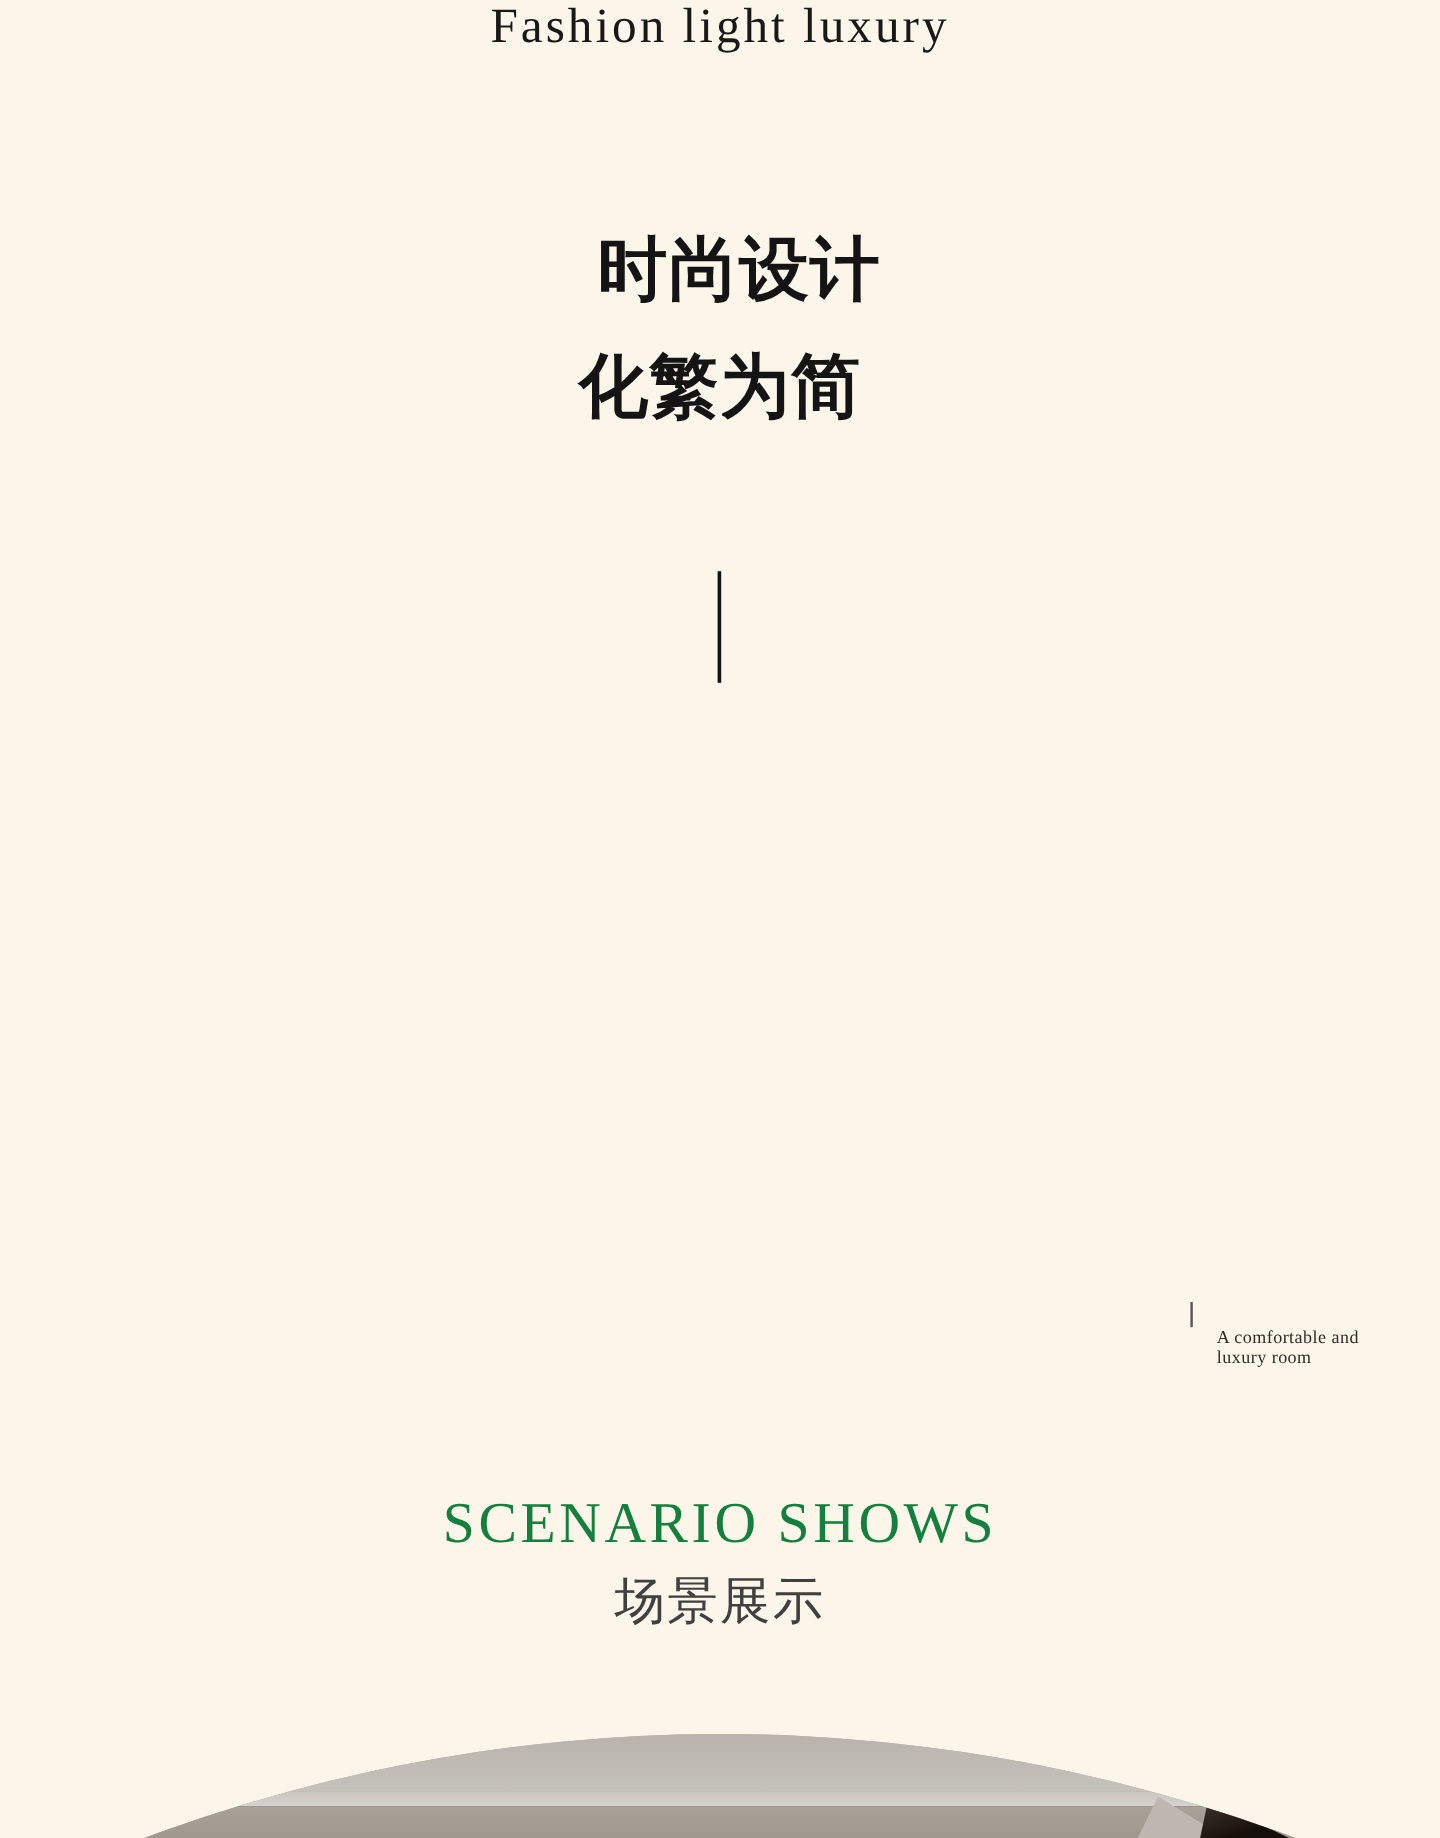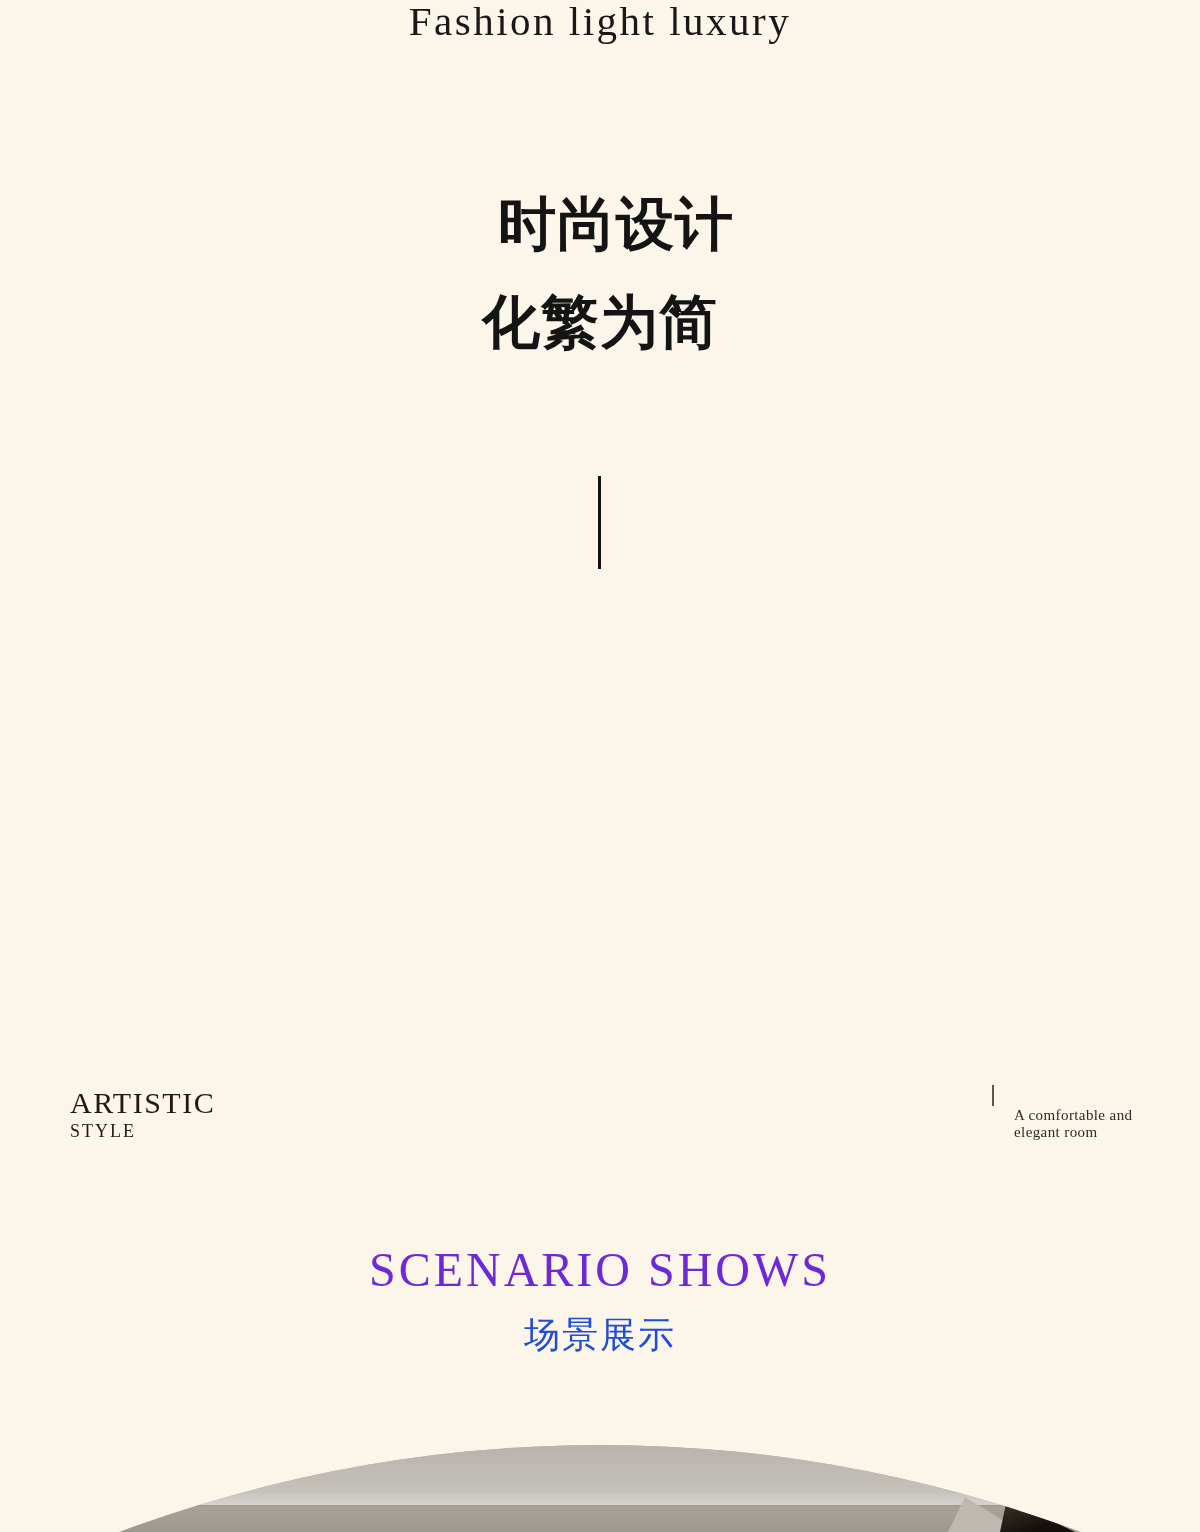--- a/index.html
+++ b/index.html
@@ -111,34 +111,34 @@
   .scenario-title-en {
     position: absolute;
     top: 1244px;
     left: 0;
     width: 100%;
     text-align: center;
     font-size: 48px;
     line-height: 52px;
     letter-spacing: 3px;
     font-weight: 400;
-    color: #6d28d9;
+    color: #15803d;
     white-space: nowrap;
   }
   .scenario-title-cn {
     position: absolute;
     top: 1312px;
     left: 0;
     width: 100%;
     text-align: center;
-    font-size: 36px;
+    font-size: 42px;
     line-height: 46px;
     letter-spacing: 2px;
     font-weight: 400;
-    color: #1d4ed8;
+    color: #404040;
     white-space: nowrap;
   }
   
   .hero-circle {
     position: absolute;
     left: -770px;
     top: 1445px;
     width: 2740px;
     height: 2740px;
     border-radius: 50%;
@@ -206,30 +206,26 @@
 
   <div class="en-title">Fashion light luxury</div>
 
   <div class="cn-title cn-title-1">时尚设计</div>
 
   <div class="cn-title cn-title-2">化繁为简</div>
 
   <div class="vertical-divider"></div>
 
 
-  <div class="artistic-block">
-    <div class="artistic-title">ARTISTIC</div>
-    <div class="artistic-subtitle">STYLE</div>
-  </div>
 
   <div class="caption-tick"></div>
 
   <div class="caption-block">
     <div>A comfortable and</div>
-    <div>elegant room</div>
+    <div>luxury room</div>
   </div>
 
   <div class="scenario-title-en">SCENARIO SHOWS</div>
 
   <div class="scenario-title-cn">场景展示</div>
 
   <div class="hero-circle">
     <div class="scene">
       <div class="ceiling-upper"></div>
       <div class="ceiling-molding"></div>

